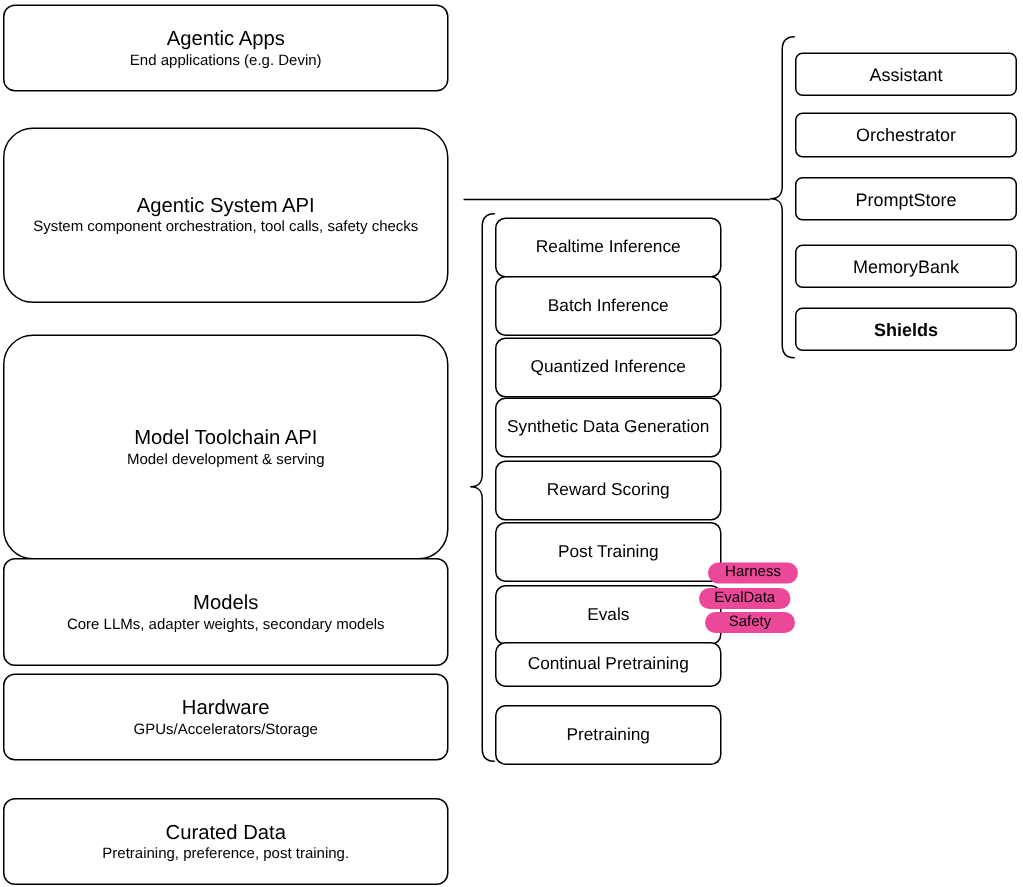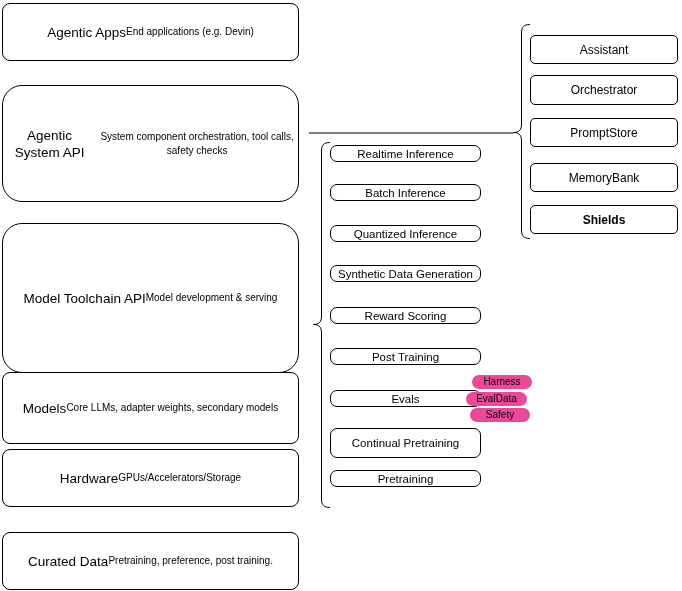--- a/index.html
+++ b/index.html
@@ -21,31 +21,32 @@
     left: 0; top: 0;
     width: 682px; height: 591px;
     z-index: 0;
   }
   .node {
     position: absolute;
     box-sizing: border-box;
     border: 1px solid #000000;
     background: #ffffff;
     display: flex;
+    flex-direction: column;
     align-items: center;
     justify-content: center;
     text-align: center;
     z-index: 1;
   }
   .lbox { left: 2px; width: 297px; border-radius: 8px; }
   .lbox.big { border-radius: 20px; }
   .lbox .title { font-size: 13.5px; line-height: 17px; }
   .lbox .subtitle { font-size: 10px; line-height: 14px; }
   .mbox {
-    left: 330px; width: 151px; height: 17px;
+    left: 330px; width: 151px; height: 40px;
     border-radius: 7px;
     font-size: 11.5px;
     white-space: nowrap;
   }
   .rbox {
     left: 530px; width: 148px; height: 29px;
     border-radius: 5px;
     font-size: 12px;
     white-space: nowrap;
   }

